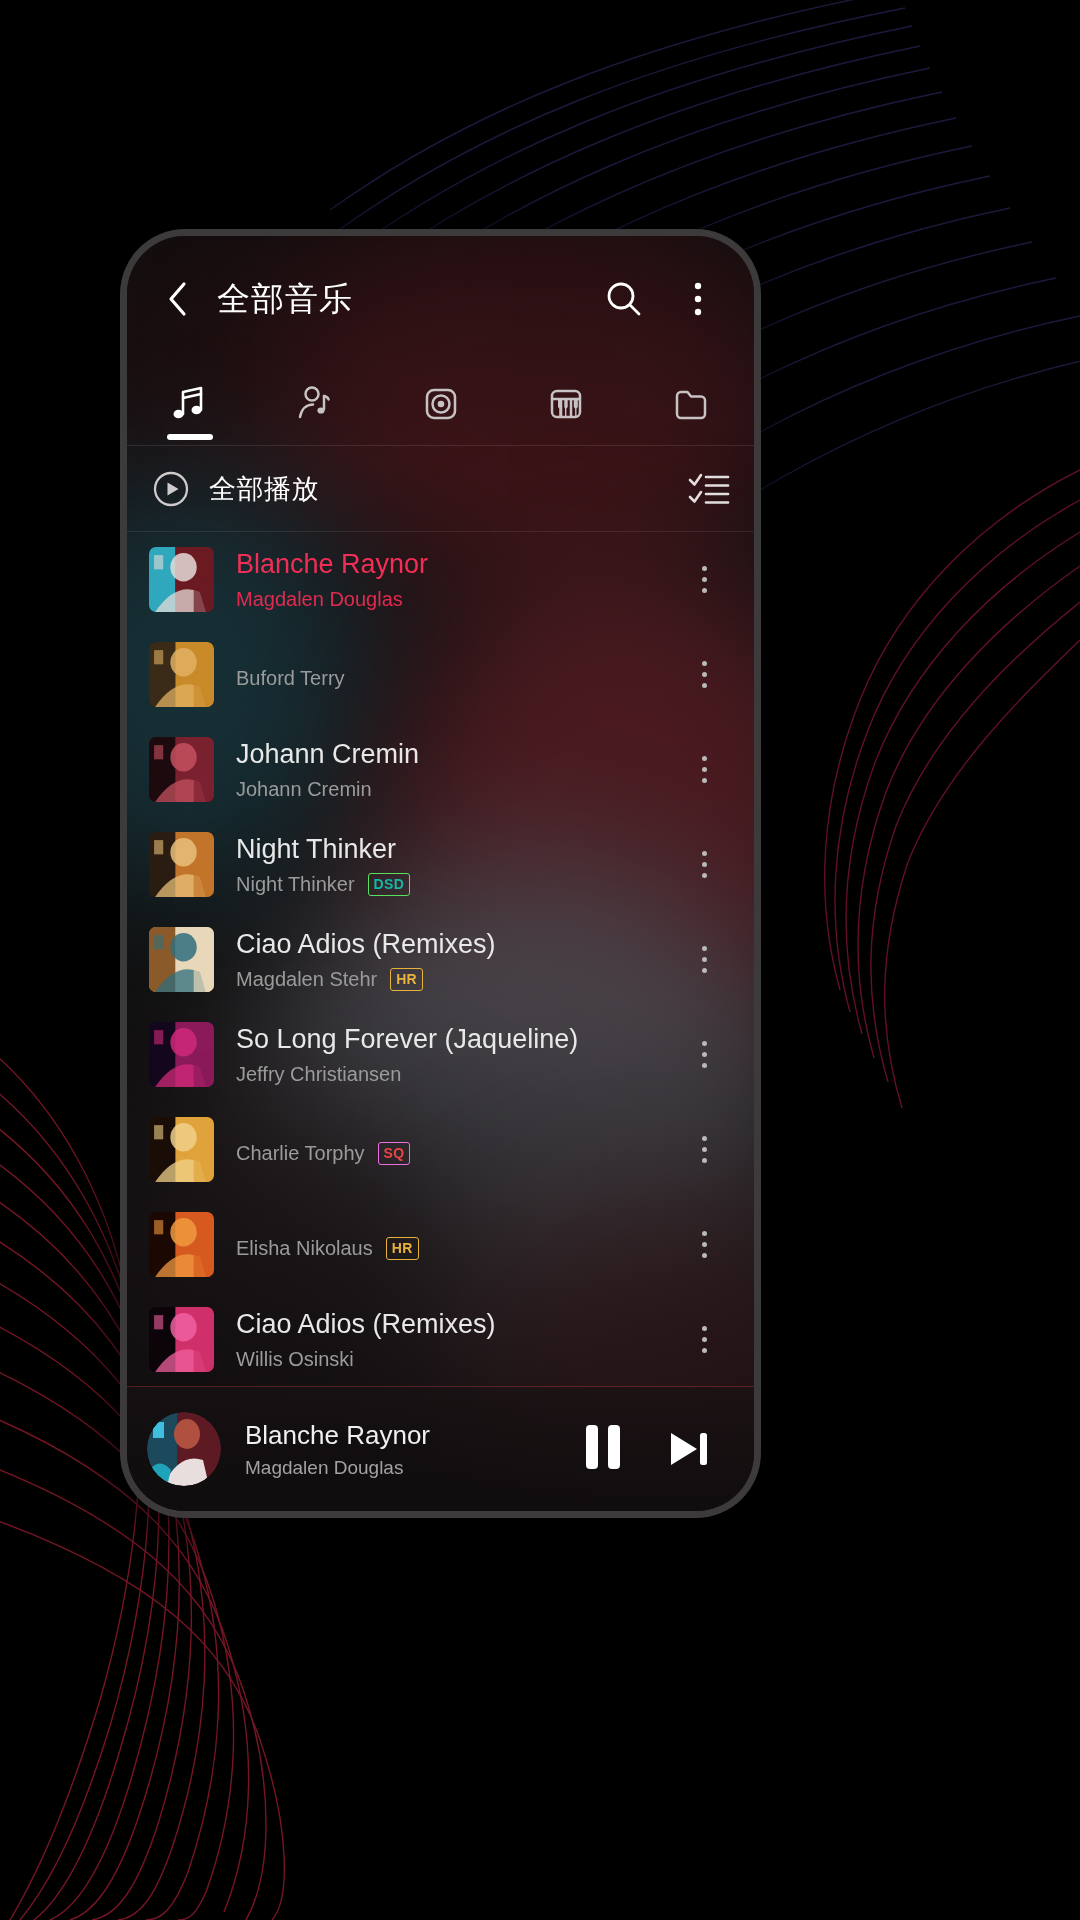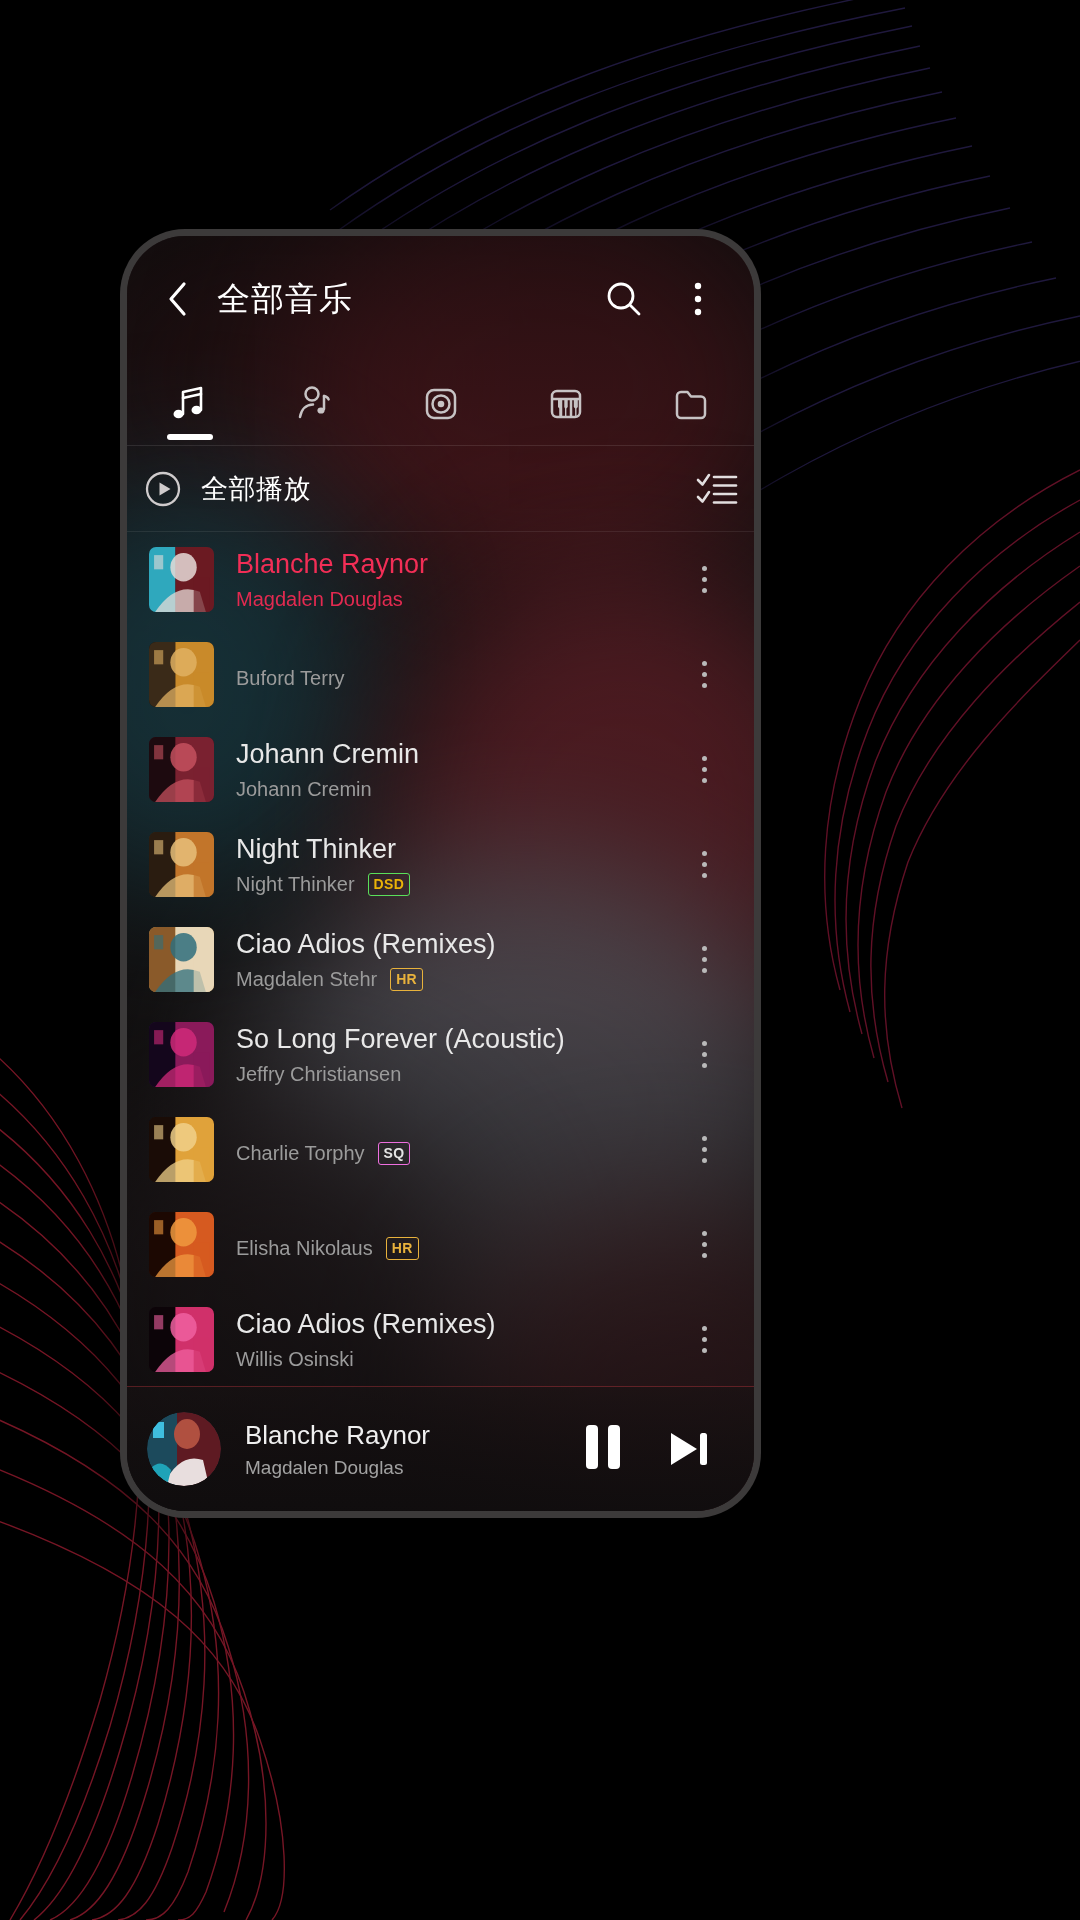--- a/index.html
+++ b/index.html
@@ -45,21 +45,21 @@
   .hdr-icon + .hdr-icon { margin-left:22px; }
 
   
   .tabs { position:absolute; left:0; top:126px; width:100%; height:84px; display:flex; z-index:5; }
   .tab { flex:1; display:flex; flex-direction:column; align-items:center; justify-content:center; cursor:pointer; position:relative; }
   .tab svg { display:block; }
   .tab-underline { position:absolute; bottom:6px; width:46px; height:6px; border-radius:3px; background:#fff; }
   .tabs-rule { position:absolute; left:0; top:209px; width:100%; height:1px; background:rgba(255,255,255,.10); z-index:5; }
 
   
-  .playall { position:absolute; left:0; top:211px; width:100%; height:84px; display:flex; align-items:center; padding:0 16px; z-index:4;text-align:right; }
+  .playall { position:absolute; left:0; top:211px; width:100%; height:84px; display:flex; align-items:center; padding:0 24px; z-index:4;text-align:right; }
   .playall-left { display:flex; align-items:center; cursor:pointer; }
   .playall-label { color:#fff; font-size:27px; margin-left:18px; letter-spacing:.5px; }
   .playall-right { margin-left:auto; cursor:pointer; display:flex; align-items:center; }
   .playall-rule { position:absolute; left:0; top:295px; width:100%; height:1px; background:rgba(255,255,255,.08); z-index:4; }
 
   
   .list { position:absolute; left:0; top:296px; width:100%; height:855px; overflow:hidden; z-index:3; }
   .row { height:95px; display:flex; align-items:center; padding:0 28px 0 22px; position:relative; }
   .cover { width:65px; height:65px; border-radius:7px; flex-shrink:0; overflow:hidden; position:relative; }
   .meta { margin-left:22px; flex:1; min-width:0; }
@@ -316,21 +316,21 @@
     <rect x="26" y="0" width="38" height="64" fill="#c2752a"></rect>
     <ellipse cx="34" cy="20" rx="13" ry="14" fill="#e8c07a" opacity=".85"></ellipse>
     <path d="M6 64 Q26 34 50 44 L56 64z" fill="#e8c07a" opacity=".75"></path>
     <rect x="5" y="8" width="9" height="14" fill="#e8c07a" opacity=".6"></rect>
     <rect x="44" y="30" width="16" height="34" fill="#c2752a" opacity=".7"></rect>
   </svg></div>
      <div class="meta">
        <div class="title">Night Thinker</div>
        <div class="subline">
          <span class="artist">Night Thinker</span>
-         <span class="badge" style="color:#eab308;border-color:#5ae05a">DSD</span>
+         <span class="badge" style="color:#14b8a6;border-color:#5ae05a">DSD</span>
        </div>
      </div>
      <div class="kebab">
        <i></i>
             <i></i>
             <i></i>
      </div>
         </div>
         <div class="row">
           <div class="cover"><svg width="65" height="65" viewBox="0 0 64 64">
@@ -359,21 +359,21 @@
           <div class="cover"><svg width="65" height="65" viewBox="0 0 64 64">
     <rect width="64" height="64" fill="#2a1040"></rect>
     <rect x="0" y="0" width="26" height="64" fill="#14061c"></rect>
     <rect x="26" y="0" width="38" height="64" fill="#8a1a5a"></rect>
     <ellipse cx="34" cy="20" rx="13" ry="14" fill="#d02a7a" opacity=".85"></ellipse>
     <path d="M6 64 Q26 34 50 44 L56 64z" fill="#d02a7a" opacity=".75"></path>
     <rect x="5" y="8" width="9" height="14" fill="#d02a7a" opacity=".6"></rect>
     <rect x="44" y="30" width="16" height="34" fill="#8a1a5a" opacity=".7"></rect>
   </svg></div>
      <div class="meta">
-       <div class="title">So Long Forever (Acoustic)</div>
+       <div class="title">So Long Forever (Jaqueline)</div>
        <div class="subline">
          <span class="artist">Jeffry Christiansen</span>
 
        </div>
      </div>
      <div class="kebab">
        <i></i>
             <i></i>
             <i></i>
      </div>
@@ -384,21 +384,21 @@
     <rect x="0" y="0" width="26" height="64" fill="#1a0c06"></rect>
     <rect x="26" y="0" width="38" height="64" fill="#e0a23a"></rect>
     <ellipse cx="34" cy="20" rx="13" ry="14" fill="#f0d08a" opacity=".85"></ellipse>
     <path d="M6 64 Q26 34 50 44 L56 64z" fill="#f0d08a" opacity=".75"></path>
     <rect x="5" y="8" width="9" height="14" fill="#f0d08a" opacity=".6"></rect>
     <rect x="44" y="30" width="16" height="34" fill="#e0a23a" opacity=".7"></rect>
   </svg></div>
      <div class="meta">
        <div class="subline">
          <span class="artist">Charlie Torphy</span>
-         <span class="badge" style="color:#e5e5e5;border-color:#ef6fe0">SQ</span>
+         <span class="badge" style="color:#ef4444;border-color:#ef6fe0">SQ</span>
        </div>
      </div>
      <div class="kebab">
        <i></i>
             <i></i>
             <i></i>
      </div>
         </div>
         <div class="row">
           <div class="cover"><svg width="65" height="65" viewBox="0 0 64 64">

